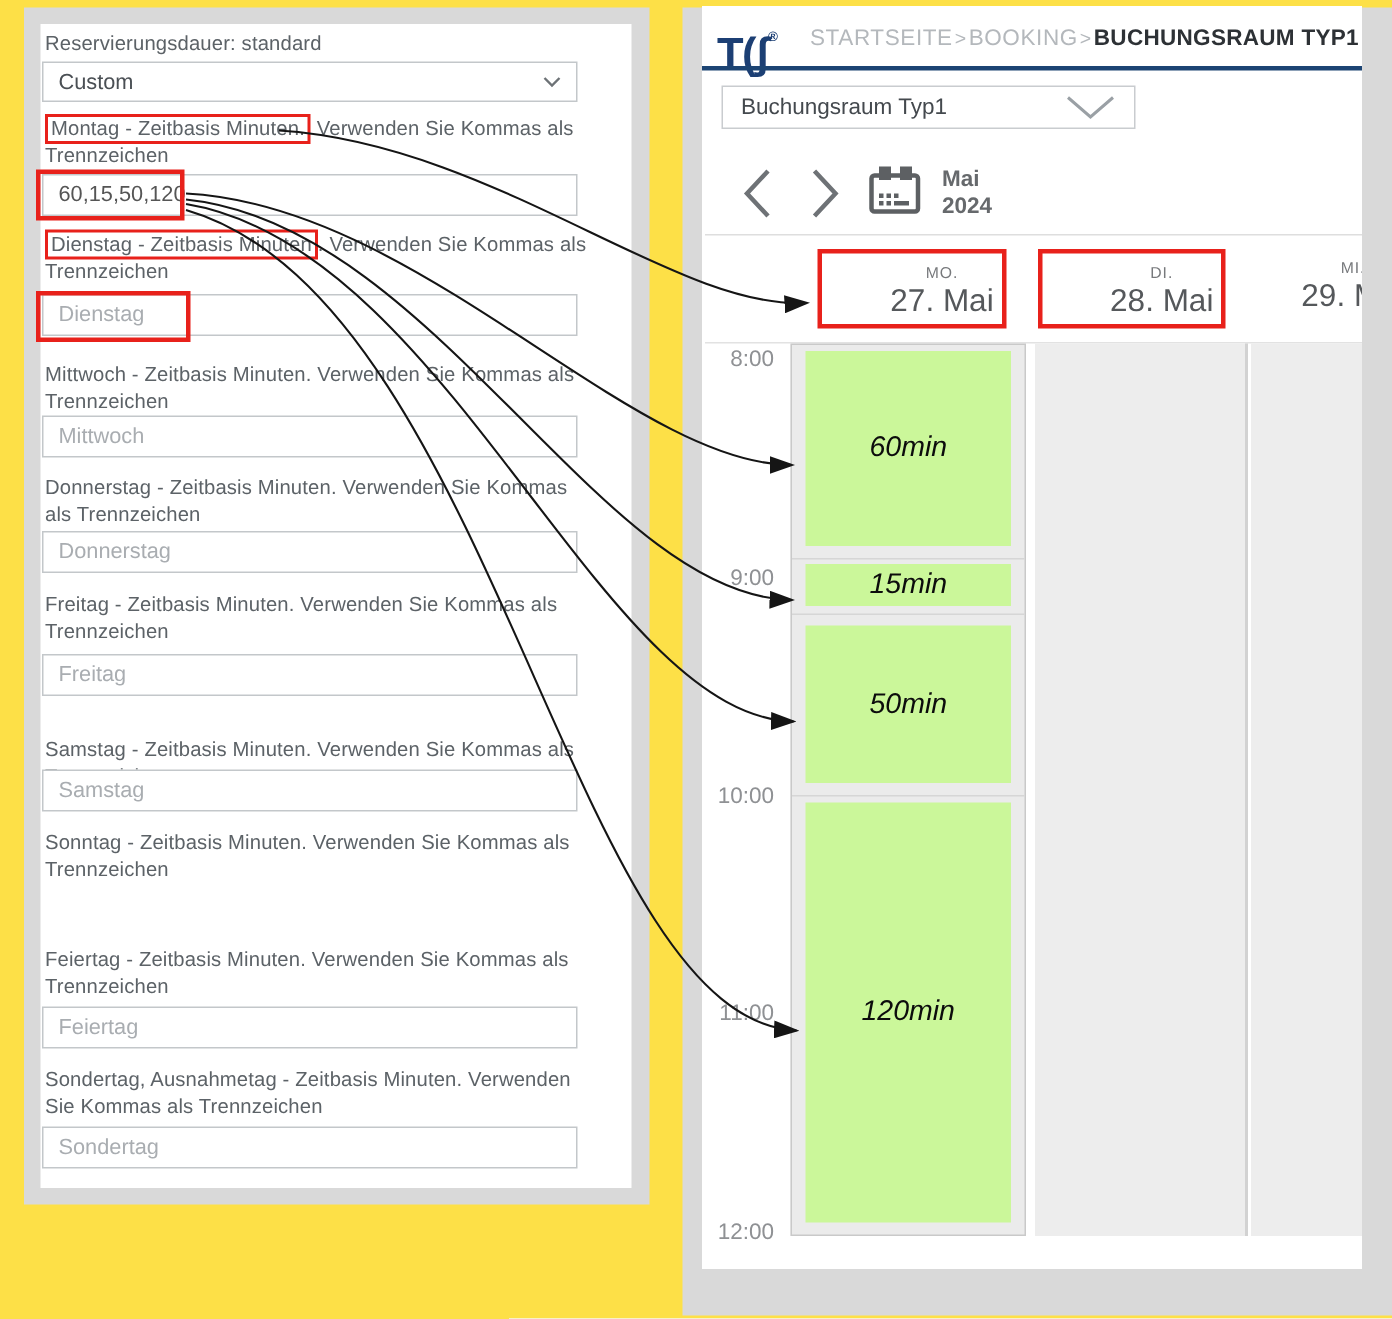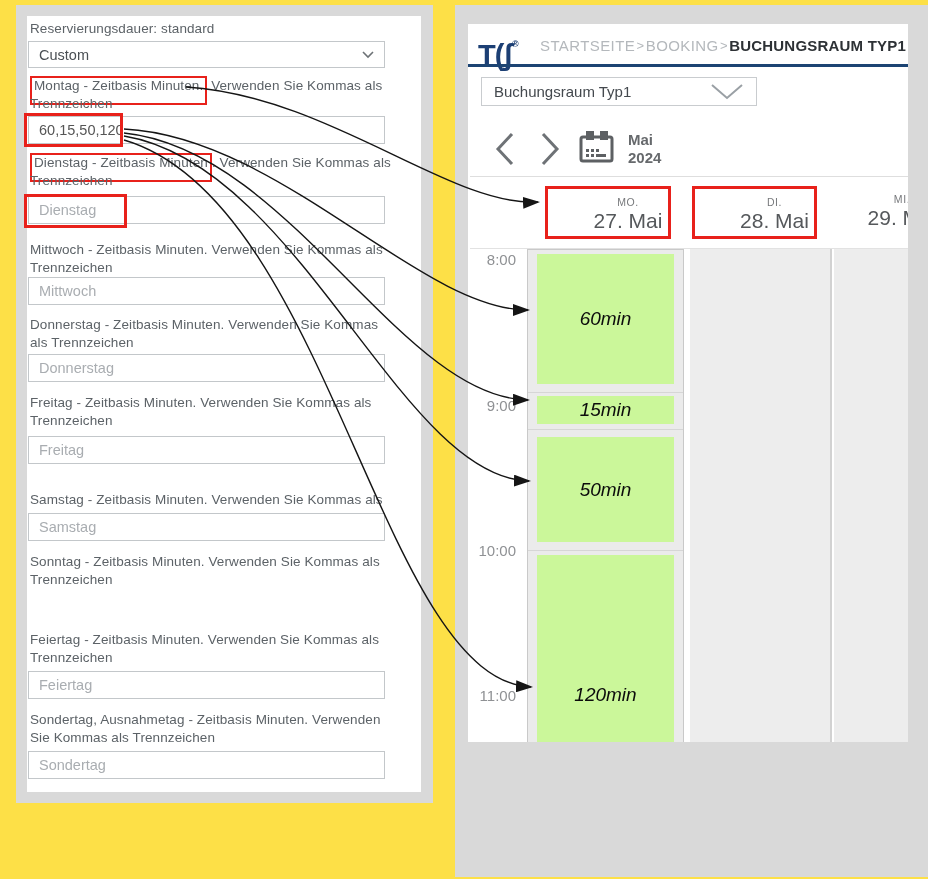--- a/index.html
+++ b/index.html
@@ -6,26 +6,26 @@
   html,body { background:#fff; }
   body { font-family:"Liberation Sans", sans-serif; }
   #stage { position:relative; width:928px; height:879px; background:#fde047; overflow:hidden; }
 
   
   .frame { position:absolute; background:#d9d9d9; }
   .panel-white { position:absolute; background:#fff; }
   #lp-frame  { left:16px; top:5px;  width:417px; height:798px; }
   #lp-inner  { left:27px; top:16px; width:394px; height:776px; }
   #rp-frame  { left:455px; top:5px; width:473px; height:872px; }
-  #rp-inner  { left:468px; top:24px; width:440px; height:718px; overflow:hidden; }
+  #rp-inner  { left:468px; top:4px; width:440px; height:842px; overflow:hidden; }
 
   
   .flabel { position:absolute; left:30px; width:364px; font-size:13.5px; line-height:17.5px;
             color:#5c6267; letter-spacing:.1px; }
-  .redbox-inline { border:2px solid #e8211b; padding:0 2px 10px 2px; }
+  .redbox-inline { border:2px solid #e8211b; padding:0 2px 1px 2px; }
   .finput { position:absolute; left:28px; width:357px; height:28px; border:1px solid #c3c7ca;
             background:#fff; font-family:"Liberation Sans",sans-serif; font-size:14.5px;
             color:#555; padding:11px 10px; outline:none; }
   .finput::placeholder { color:#a9adb1; opacity:1; }
   .fselect { position:absolute; left:28px; top:41px; width:357px; height:27px;
              border:1px solid #c3c7ca; background:#fff; display:flex; align-items:center;
              padding:0 10px; font-size:14.5px; color:#4a4f54; cursor:pointer; }
   .fselect svg { margin-left:auto; }
   .red-overlay { position:absolute; border:3px solid #e8211b; background:transparent; z-index:30; }
 

